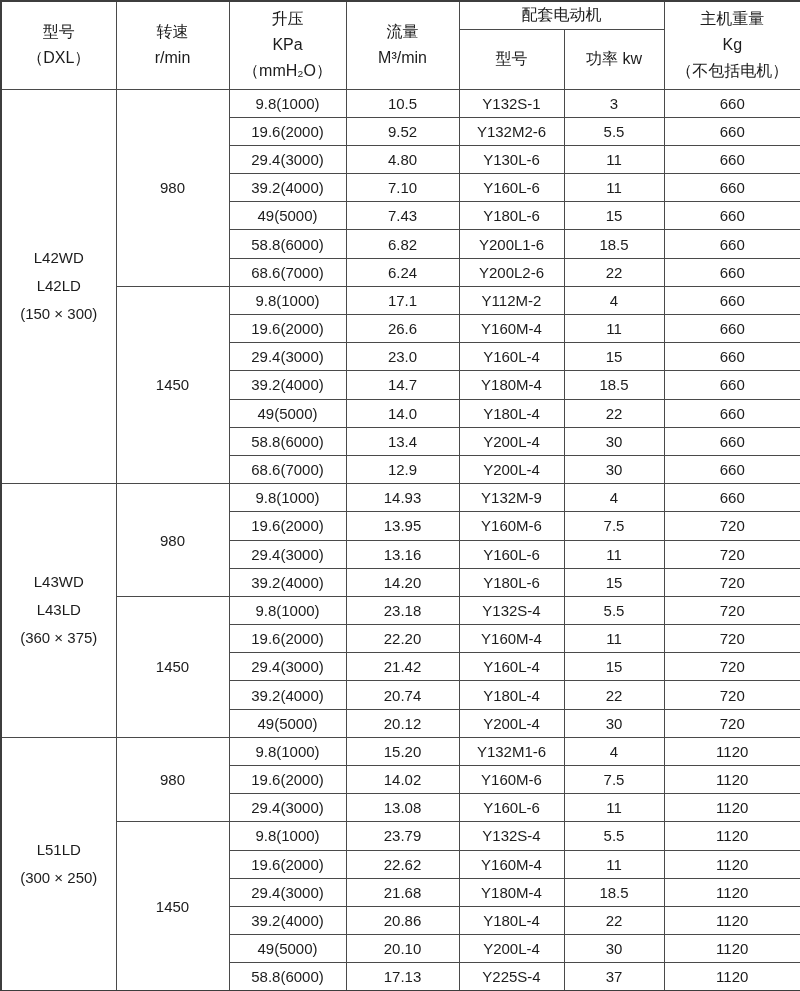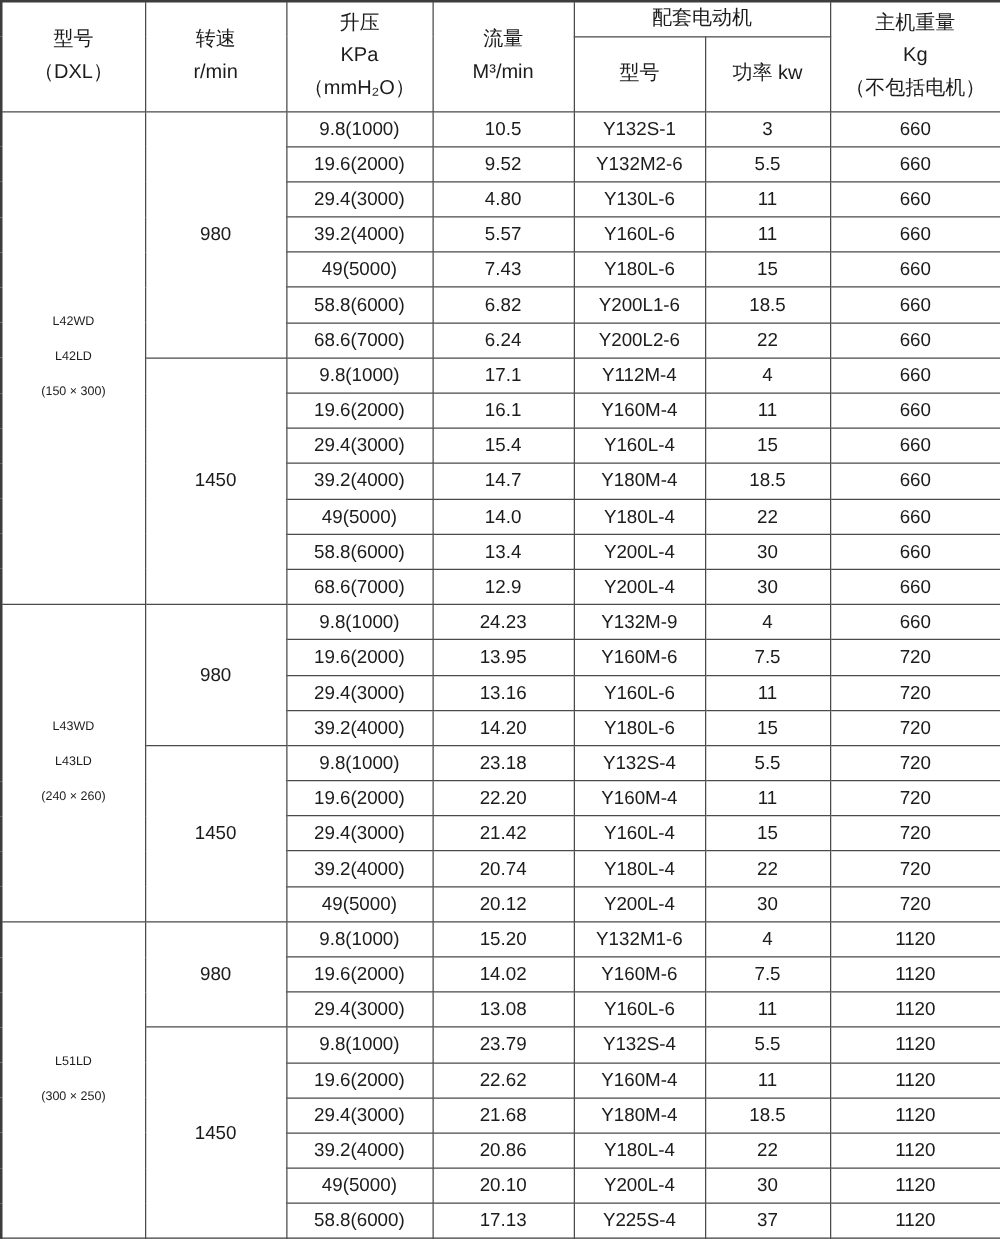--- a/index.html
+++ b/index.html
@@ -29,21 +29,21 @@
   thead tr.h1 { height: 28px; }
   thead tr.h2 { height: 60px; }
   th {
     font-weight: normal;
     font-size: 16px;
     line-height: 26px;
   }
   th .hline { line-height: 26px; }
   tbody tr { height: 28.2px; }
   tbody td { font-size: 15px; }
-  td.model-cell .mline { line-height: 28px; font-size: 10px; }
+  td.model-cell .mline { line-height: 28px; font-size: 15px; }
 </style>
 </head>
 <body>
 
 <table class="spec-table">
   <colgroup>
     <col style="width:115px">
     <col style="width:113px">
     <col style="width:117px">
     <col style="width:113px">
@@ -105,21 +105,21 @@
       </tr>
       <tr>
         <td>29.4(3000)</td>
         <td>4.80</td>
         <td>Y130L-6</td>
         <td>11</td>
         <td>660</td>
       </tr>
       <tr>
         <td>39.2(4000)</td>
-        <td>5.57</td>
+        <td>7.10</td>
         <td>Y160L-6</td>
         <td>11</td>
         <td>660</td>
       </tr>
       <tr>
         <td>49(5000)</td>
         <td>7.43</td>
         <td>Y180L-6</td>
         <td>15</td>
         <td>660</td>
@@ -135,34 +135,34 @@
         <td>68.6(7000)</td>
         <td>6.24</td>
         <td>Y200L2-6</td>
         <td>22</td>
         <td>660</td>
       </tr>
       <tr>
         <td rowspan="7">1450</td>
         <td>9.8(1000)</td>
         <td>17.1</td>
-        <td>Y112M-4</td>
+        <td>Y112M-2</td>
         <td>4</td>
         <td>660</td>
       </tr>
       <tr>
         <td>19.6(2000)</td>
-        <td>16.1</td>
+        <td>26.6</td>
         <td>Y160M-4</td>
         <td>11</td>
         <td>660</td>
       </tr>
       <tr>
         <td>29.4(3000)</td>
-        <td>15.4</td>
+        <td>23.0</td>
         <td>Y160L-4</td>
         <td>15</td>
         <td>660</td>
       </tr>
       <tr>
         <td>39.2(4000)</td>
         <td>14.7</td>
         <td>Y180M-4</td>
         <td>18.5</td>
         <td>660</td>
@@ -185,25 +185,25 @@
         <td>68.6(7000)</td>
         <td>12.9</td>
         <td>Y200L-4</td>
         <td>30</td>
         <td>660</td>
       </tr>
       <tr>
         <td rowspan="9" class="model-cell">
           <div class="mline">L43WD</div>
           <div class="mline">L43LD</div>
-          <div class="mline">(240 × 260)</div>
+          <div class="mline">(360 × 375)</div>
         </td>
         <td rowspan="4">980</td>
         <td>9.8(1000)</td>
-        <td>24.23</td>
+        <td>14.93</td>
         <td>Y132M-9</td>
         <td>4</td>
         <td>660</td>
       </tr>
       <tr>
         <td>19.6(2000)</td>
         <td>13.95</td>
         <td>Y160M-6</td>
         <td>7.5</td>
         <td>720</td>

